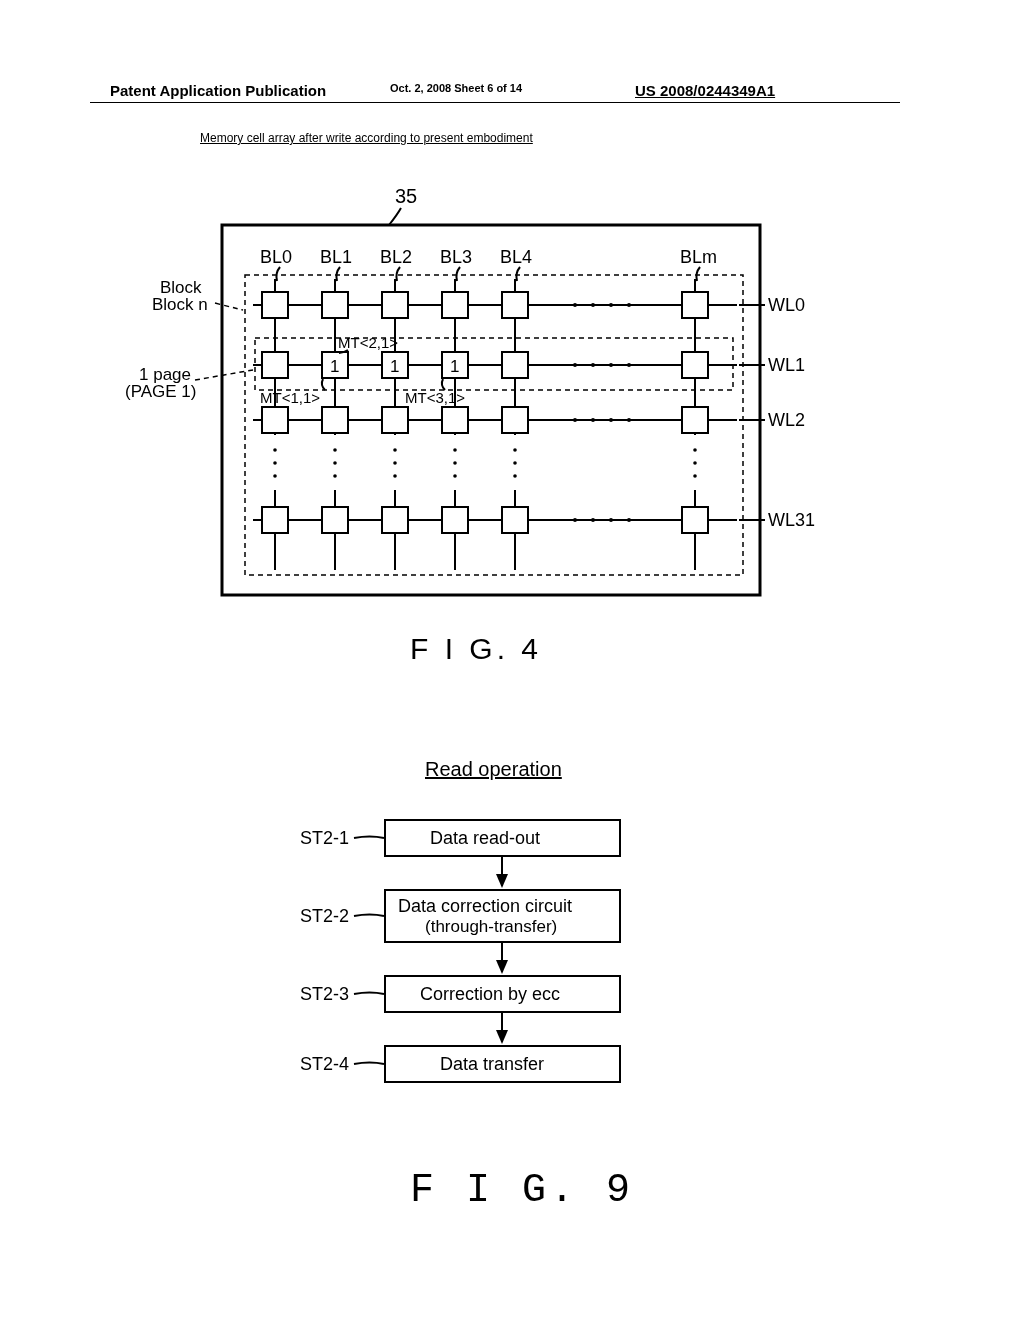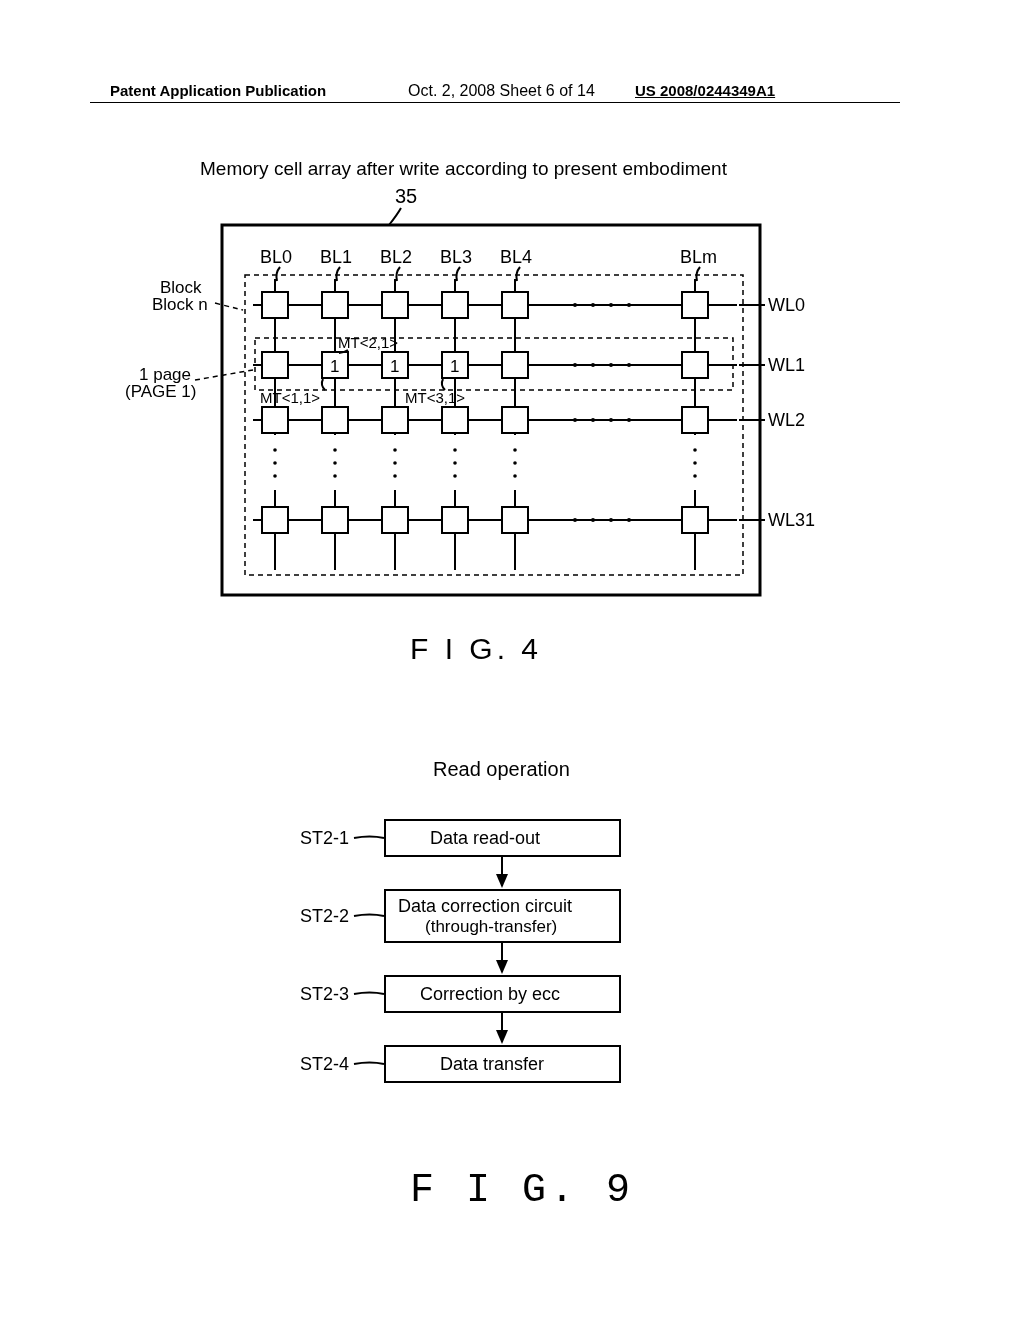--- a/index.html
+++ b/index.html
@@ -22,45 +22,46 @@
     text-align: center;
   }
   .header .left {
     position: absolute;
     left: 110px;
     font-size: 15px;
     font-weight: bold;
   }
   .header .mid {
     position: absolute;
-    left: 408px;
-    font-size: 16px;
-    font-weight: normal;
+    left: 390px;
+    font-size: 11px;
+    font-weight: bold;
   }
   .header .right {
     position: absolute;
     left: 635px;
     font-size: 15px;
     font-weight: bold;
     text-decoration: underline;
   }
   .hr {
     position: absolute;
     top: 102px;
     left: 90px;
     width: 810px;
     height: 1px;
     background: #000;
   }
 
   .fig8-title {
     position: absolute;
-    top: 158px;
+    top: 131px;
     left: 200px;
-    font-size: 19px;
+    font-size: 12px;
+    text-decoration: underline;
   }
 
   .fig8-svg {
     position: absolute;
     top: 175px;
     left: 125px;
   }
 
   .fig8-label {
     position: absolute;
@@ -68,21 +69,21 @@
     left: 410px;
     font-size: 30px;
     letter-spacing: 4px;
   }
 
   .fig9-title {
     position: absolute;
     top: 758px;
     left: 425px;
     font-size: 20px;
-    margin-left: 8px;
+    text-decoration: underline;
   }
 
   .fig9-svg {
     position: absolute;
     top: 800px;
     left: 290px;
   }
 
   .fig9-label {
     position: absolute;

